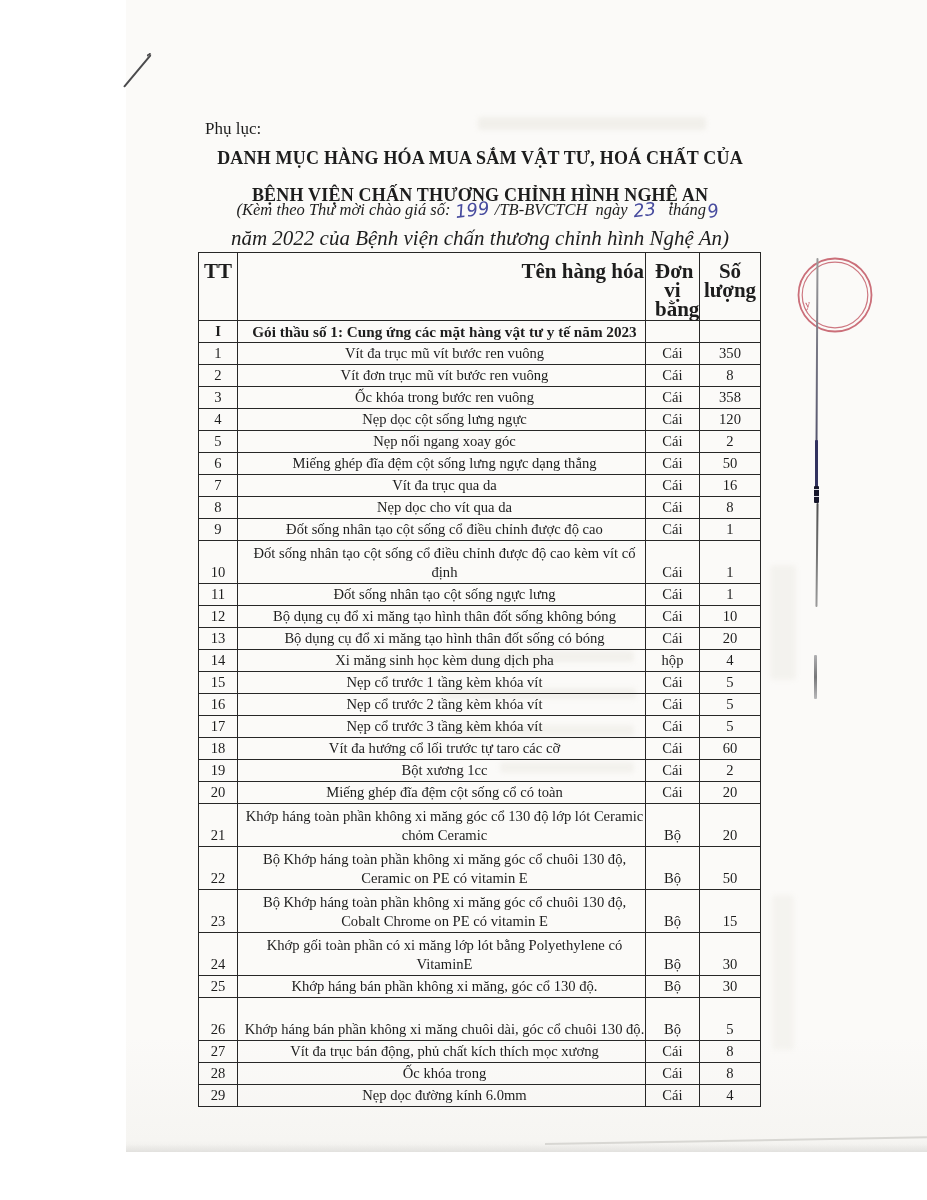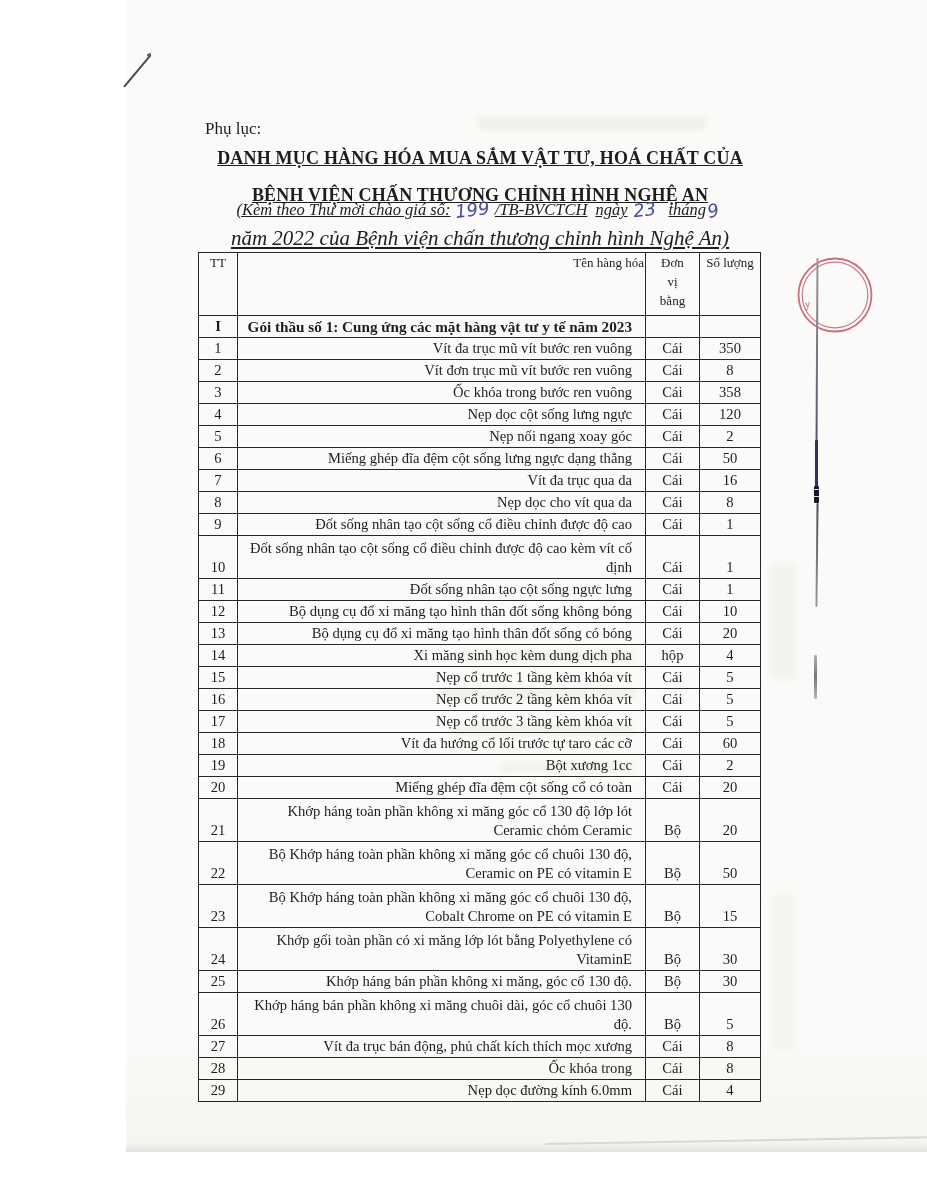--- a/index.html
+++ b/index.html
@@ -32,51 +32,51 @@
   .ghost{position:absolute;background:#e9e7e0;filter:blur(2.5px);opacity:0.55;border-radius:3px;}
   .g1{left:478px;top:117px;width:228px;height:13px;}
   .g2{left:462px;top:651px;width:172px;height:11px;opacity:0.5;}
   .g3{left:440px;top:688px;width:196px;height:11px;opacity:0.5;}
   .g4{left:452px;top:725px;width:182px;height:11px;opacity:0.45;}
   .g5{left:500px;top:762px;width:134px;height:11px;opacity:0.45;}
   .g6{left:770px;top:565px;width:26px;height:115px;opacity:0.4;}
   .g7{left:772px;top:895px;width:22px;height:155px;opacity:0.35;}
   
   .appendix{position:absolute;left:205px;top:119px;font-size:17px;}
-  .hgroup{position:absolute;left:195px;width:570px;text-align:center;text-decoration:underline;}
+  .hgroup{position:absolute;left:195px;width:570px;text-align:center;}
   .title1{top:148px;font-weight:bold;font-size:18px;letter-spacing:.2px;}
   .title2{top:173px;font-weight:bold;font-size:18px;letter-spacing:.2px;margin-top:12px;}
   .ref1{top:200px;font-style:italic;font-size:16.5px;white-space:nowrap;}
   .ref2{top:226px;font-style:italic;font-size:21px;}
   .hand{
     font-family:"DejaVu Sans",sans-serif;font-style:italic;color:#474b9e;
     font-size:18px;line-height:1;display:inline-block;
     transform:rotate(-7deg) translateY(1px);margin:0 5px;
   }
   .hand.month{margin-left:1px;transform:rotate(-13deg) translateY(2px);}
   .gapL{margin-left:8px;}
   
   table.items{
     position:absolute;left:198px;top:252px;width:562px;
     border-collapse:collapse;table-layout:fixed;
   }
   .items th,.items td{border:1.6px solid #272727;}
   .items thead tr{height:63px;}
   .items th{
-    font-size:13px;font-weight:normal;vertical-align:top;padding-top:0;line-height:19px;
+    font-size:21px;font-weight:bold;vertical-align:top;padding-top:9px;line-height:19px;
   }
   .items th.name{text-align:right;padding-left:8px;}
   .items th.unit{padding-left:9px;padding-right:9px;}
   .items tbody tr{height:21px;}
   .items tbody tr.tall{height:43px;}
   .items tbody td{
     font-size:14.6px;line-height:19px;vertical-align:bottom;padding-bottom:1px;
   }
   .items td.tt,.items td.unit,.items td.qty{text-align:center;}
-  .items td.name{padding-left:6px;padding-right:13px;text-align:right;}
+  .items td.name{padding-left:6px;padding-right:0;text-align:center;}
   .items tr.section td{font-weight:bold;}
   .items tr.section td.name{white-space:nowrap;font-size:15.2px;}
   
   .stamp{position:absolute;left:786px;top:252px;overflow:visible;}
   
   .edge{position:absolute;border-radius:1px;}
   .e1{left:816px;top:258px;width:1.8px;height:184px;background:linear-gradient(180deg,#9a9a9a,#55556e);transform:rotate(.3deg);}
   .e2{left:814.5px;top:440px;width:3.5px;height:49px;background:#32325f;}
   .e3{left:814px;top:486px;width:5px;height:17px;background:repeating-linear-gradient(180deg,#17172b 0 3px,#d8d8e0 3px 4px,#17172b 4px 7px);}
   .e4{left:816px;top:503px;width:2px;height:104px;background:linear-gradient(180deg,#4f4f4f,#9b9b9b);transform:rotate(.6deg);}

